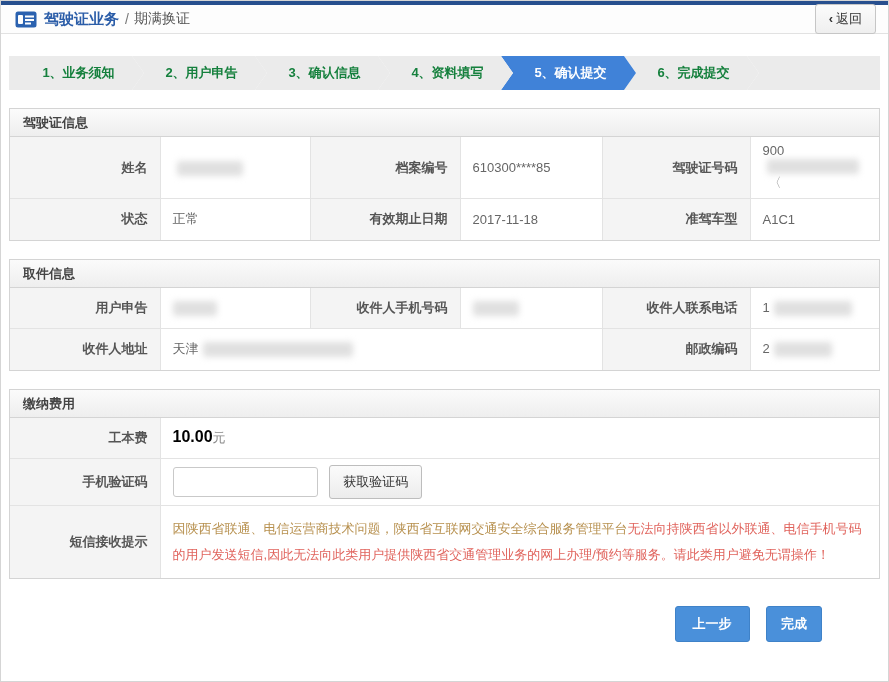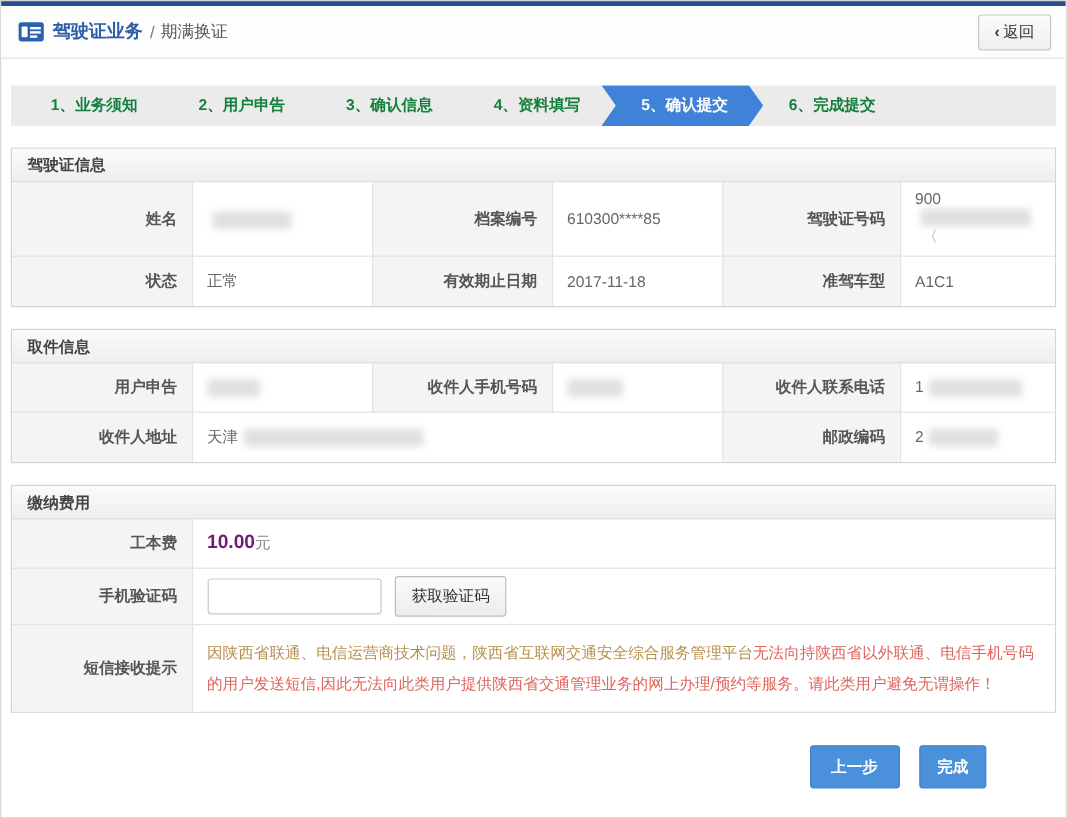--- a/index.html
+++ b/index.html
@@ -9,21 +9,21 @@
     background:#fff; color:#555; overflow:hidden;
   }
   .page {
     width:889px; height:682px; border:1px solid #d5d5d5; background:#fff;
     position:relative;
   }
   .topbar { height:4px; background:#274f8e; }
 
   
   .header {
-    height:44px; background:#fdfdfd; border-bottom:1px solid #e2e2e2;
+    height:29px; background:#fdfdfd; border-bottom:1px solid #e2e2e2;
     display:flex; align-items:center; padding:0 12px 0 14px;
   }
   .hd-icon { width:22px; height:17px; margin-right:7px; flex:0 0 auto; }
   .hd-title { font-size:15px; font-weight:bold; color:#2b5da8; margin-right:6px; }
   .hd-sub { font-size:14px; color:#555; }
   .hd-sep { font-size:14px; color:#777; margin-right:5px; }
   .spacer { flex:1; }
   .back-btn {
     background:linear-gradient(#fbfbfb,#efefef); border:1px solid #c6c6c6;
     border-radius:3px; padding:5px 13px; font-size:13px; color:#333;
@@ -69,21 +69,21 @@
   tr td:last-child { border-right:none; }
   tr:first-child td { border-top:none; }
   tr:last-child td { border-bottom:none; }
 
   .blur-blob {
     display:inline-block; height:15px; border-radius:3px; background:#e0e0e0;
     filter:blur(3px); vertical-align:middle; margin-left:4px;
   }
   .suffix-dim { color:#9a9a9a; margin-left:6px; }
 
-  .fee-num { font-size:16px; font-weight:bold; color:#701a75; }
+  .fee-num { font-size:16px; font-weight:bold; color:#000000; }
   .fee-unit { font-size:13px; color:#888; }
 
   .captcha-row td { height:44px; }
   .captcha-input {
     width:145px; height:30px; border:1px solid #c9c9c9; border-radius:3px;
     padding:0 8px; font-size:13px; font-family:inherit; vertical-align:middle;
   }
   .code-btn {
     background:linear-gradient(#fbfbfb,#ececec); border:1px solid #bdbdbd;
     border-radius:3px; padding:7px 13px; font-size:13px; color:#333;

